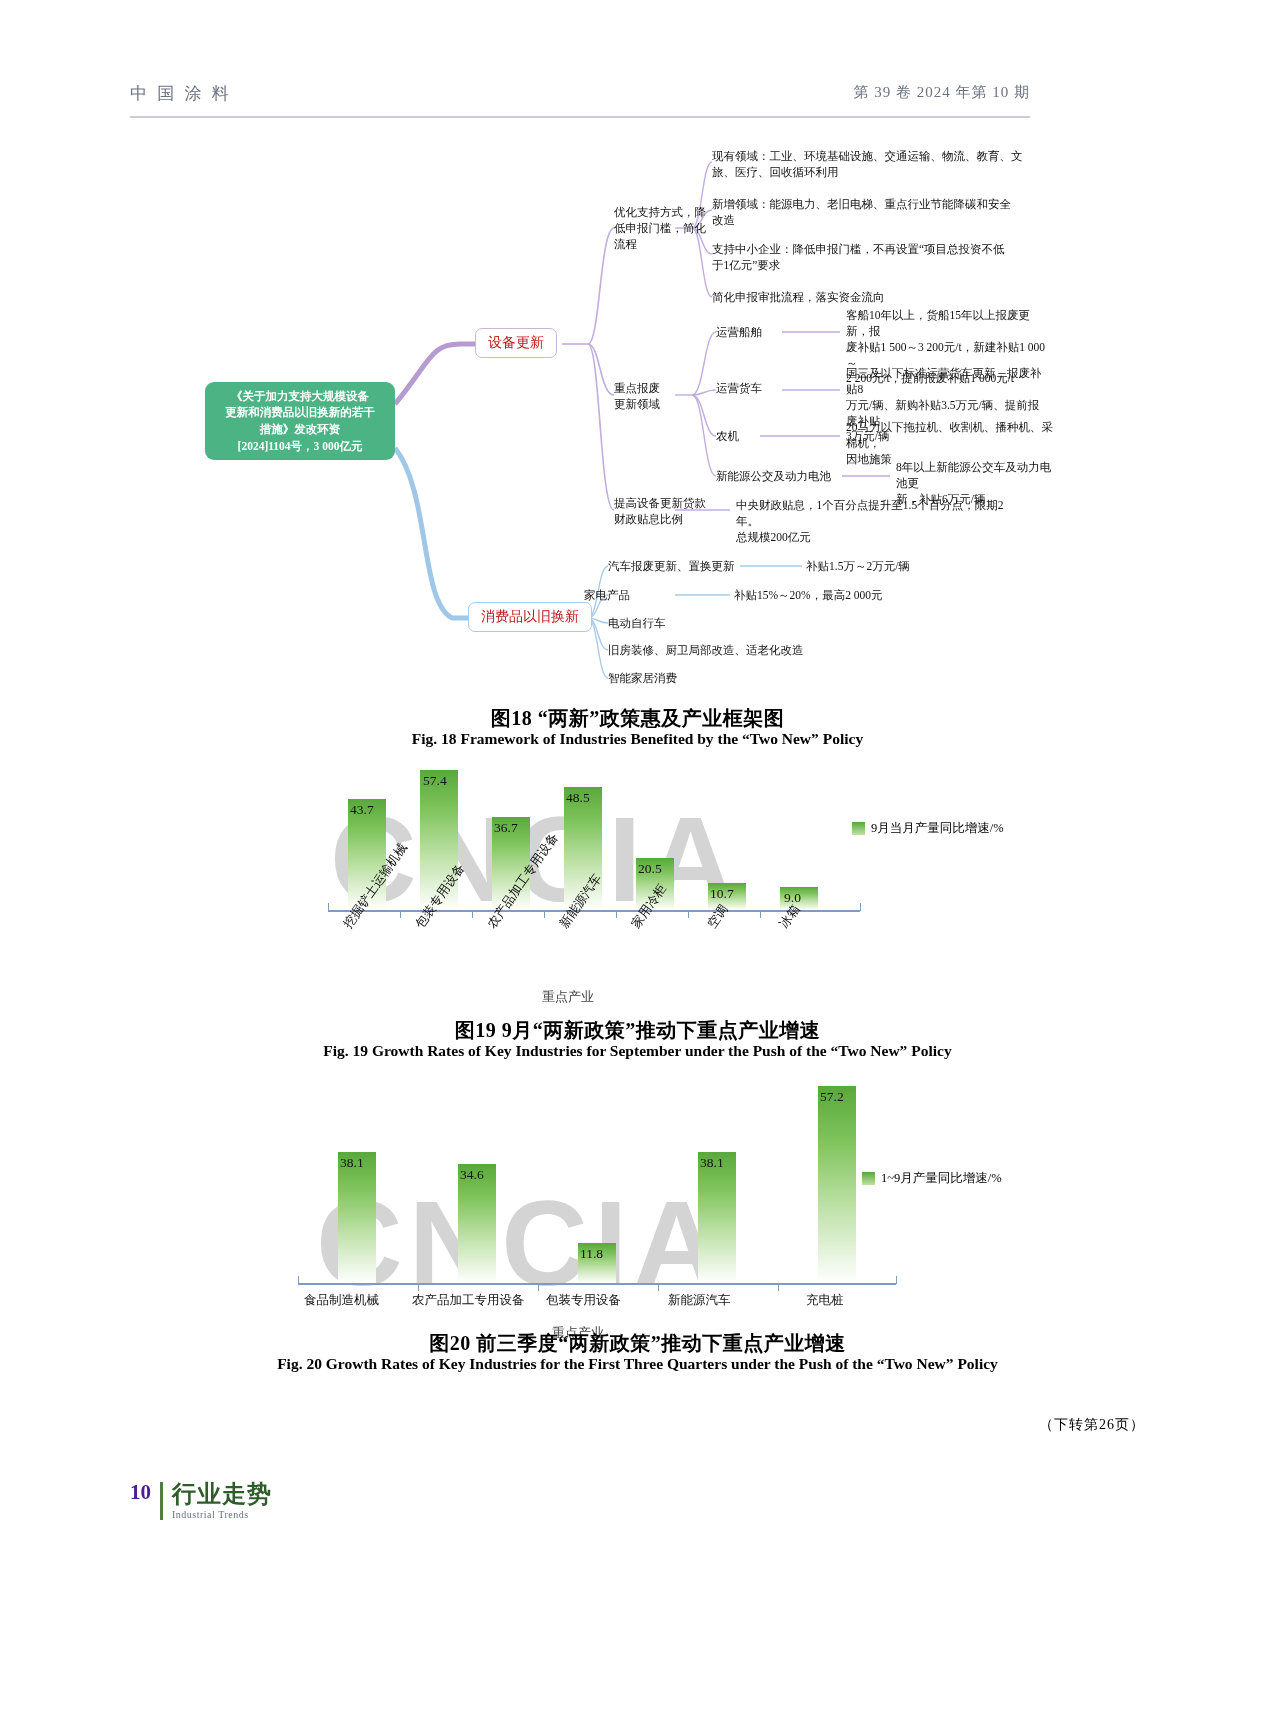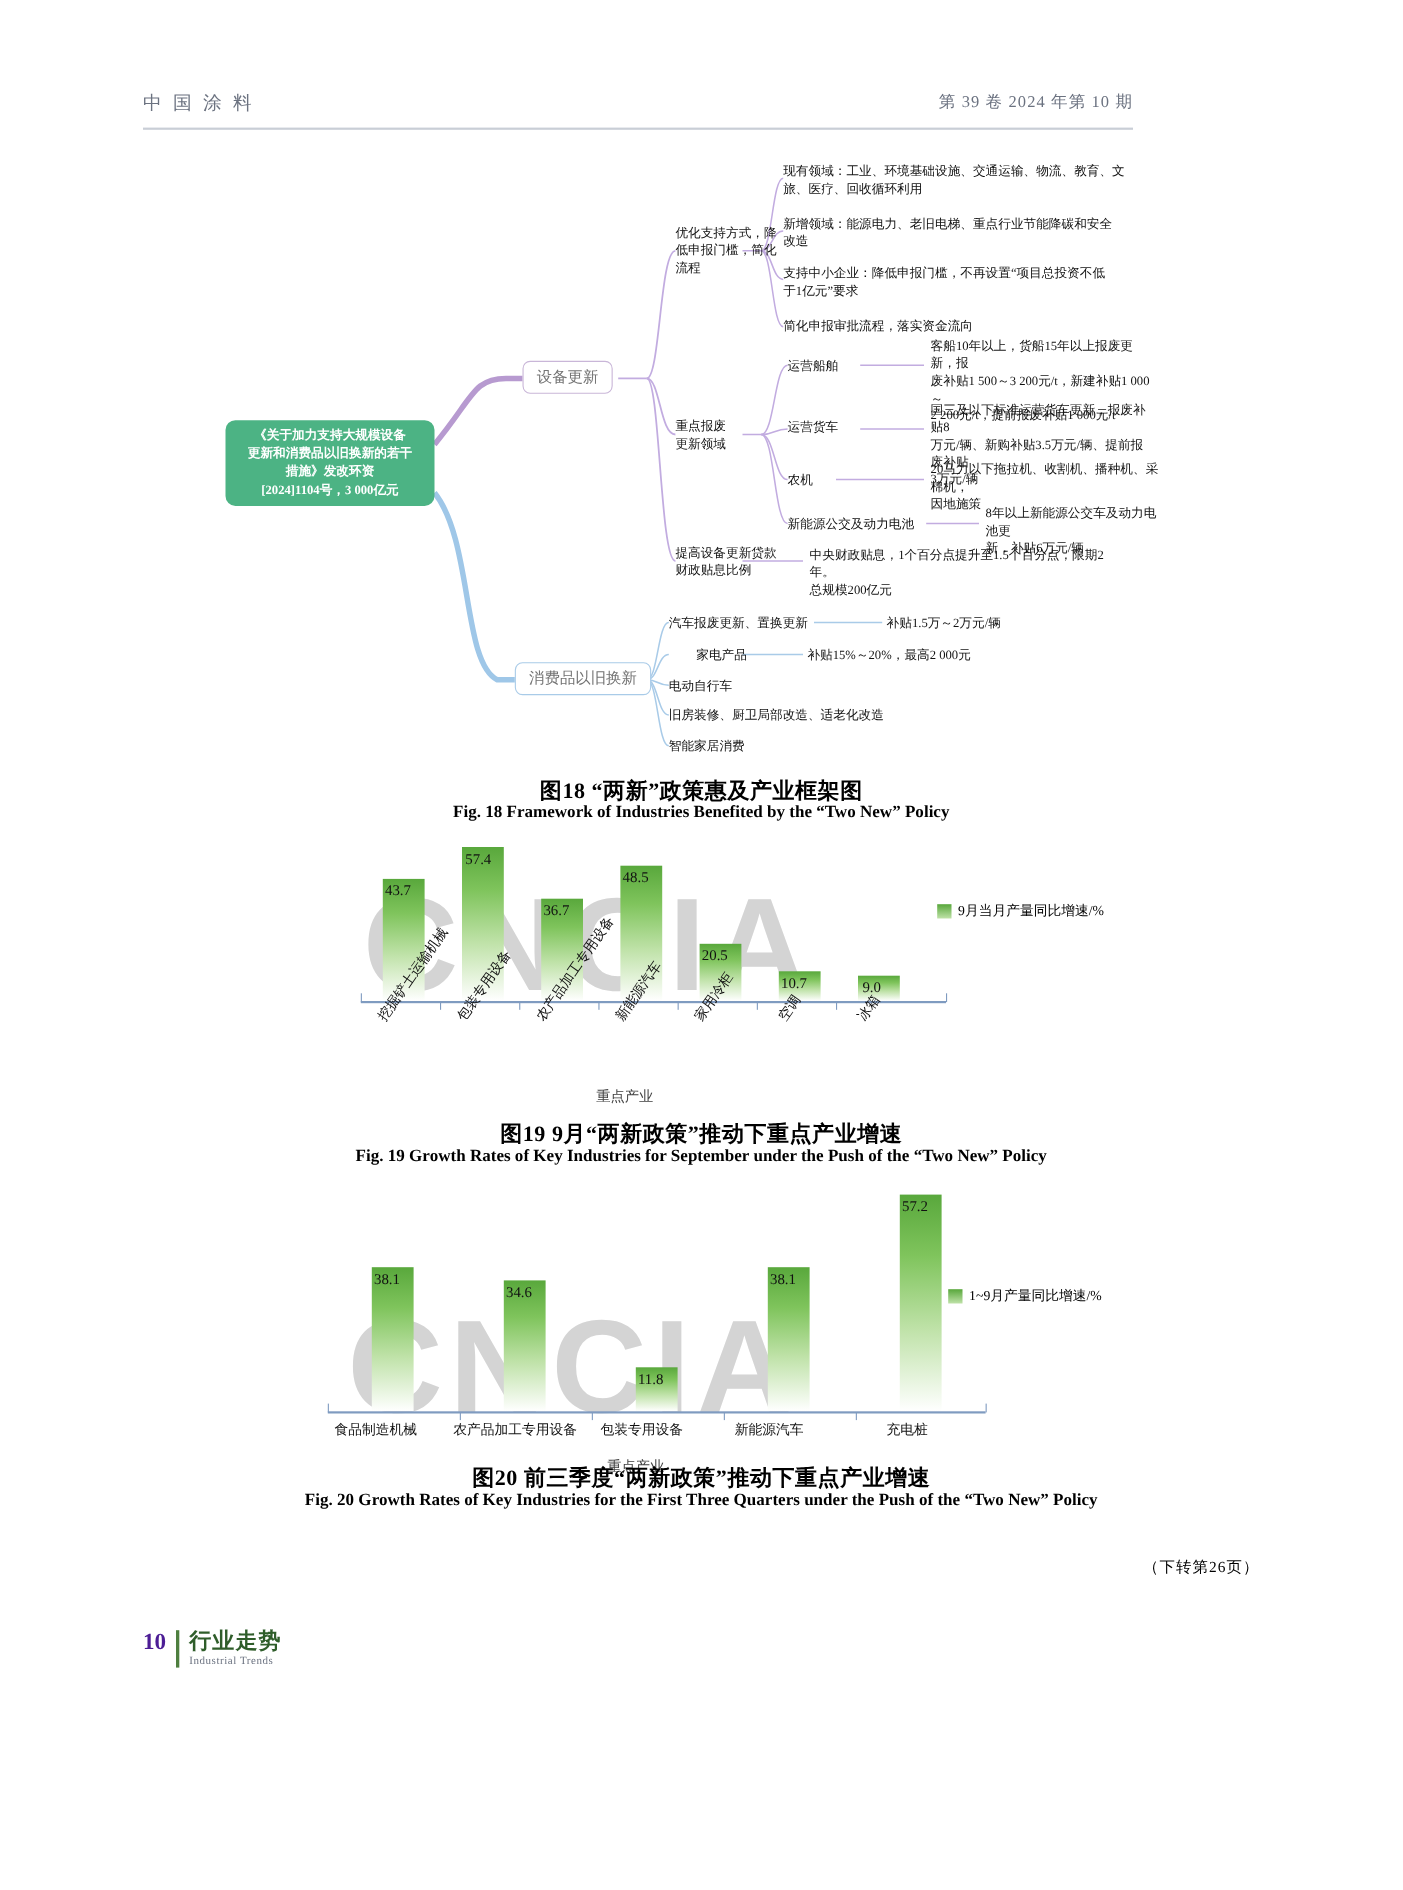--- a/index.html
+++ b/index.html
@@ -24,21 +24,21 @@
   .center-node{
     left:75px;top:250px;width:190px;height:78px;
     background:#4cb384;border-radius:9px;color:#fff;
     display:flex;align-items:center;justify-content:center;text-align:center;
     font-size:11.5px;line-height:1.45;padding:3px 6px;font-weight:600;
     font-family:"Liberation Serif",serif;
   }
   .branch-node{
     background:#fff;border:1px solid #c9b6d8;border-radius:7px;
     display:flex;justify-content:center;text-align:center;
-    font-size:14px;color:#737373;padding:5px 12px;white-space:nowrap;
+    font-size:14px;color:#b91c1c;padding:5px 12px;white-space:nowrap;
   }
   .branch-node.blue{border-color:#a9cbe8;}
   .leaf{position:absolute;font-size:11.5px;line-height:1.38;color:#111;}
   .leaf.nw{white-space:nowrap;}
   .sub-label{position:absolute;font-size:11.5px;color:#111;white-space:nowrap;}
 
   
   .cap-cn{position:absolute;width:100%;text-align:center;font-size:20px;font-weight:bold;
     letter-spacing:.5px;font-family:"Liberation Serif",serif;}
   .cap-en{position:absolute;width:100%;text-align:center;font-size:15.5px;font-weight:bold;
@@ -58,21 +58,21 @@
   .legend{position:absolute;display:flex;align-items:center;gap:6px;font-size:12.5px;white-space:nowrap;}
   .legend .swatch{width:13px;height:13px;
     background:linear-gradient(to bottom,#58a73b,#bfe2a8);display:inline-block;}
 
   
   .contd{position:absolute;right:130px;top:1416px;font-size:14px;letter-spacing:1px;}
   .footer{position:absolute;left:130px;top:1482px;display:flex;align-items:flex-start;gap:0;}
   .pgnum{font-size:21px;color:#4c1d95;font-weight:bold;font-family:"Liberation Serif",serif;
     padding-right:9px;line-height:1;}
   .fbar{width:3px;background:#4e7f3f;align-self:stretch;margin-right:9px;}
-  .fcn{font-size:20px;font-weight:bold;color:#2f5d2a;letter-spacing:1px;line-height:1.05;}
+  .fcn{font-size:24px;font-weight:bold;color:#2f5d2a;letter-spacing:1px;line-height:1.05;}
   .fen{font-size:10px;color:#6b7280;letter-spacing:.5px;margin-top:2px;}
 </style>
 </head>
 <body>
 
 <div class="page">
 
   <div class="header">
     <div class="h-left">中 国 涂 料</div>
     <div class="h-right">第 39 卷    2024 年第 10 期</div>
@@ -194,21 +194,21 @@
       <div>财政贴息比例</div>
     </div>
     <div class="leaf" style="left:606px;top:366px;width:290px;">
       <div>中央财政贴息，1个百分点提升至1.5个百分点，限期2年。</div>
       <div>总规模200亿元</div>
     </div>
 
     <div class="sub-label" style="left:478px;top:427px;">汽车报废更新、置换更新</div>
     <div class="sub-label" style="left:676px;top:427px;">补贴1.5万～2万元/辆</div>
 
-    <div class="sub-label" style="left:503px;top:456px;">家电产品</div>
+    <div class="sub-label" style="left:454px;top:456px;">家电产品</div>
     <div class="sub-label" style="left:604px;top:456px;">补贴15%～20%，最高2 000元</div>
 
     <div class="sub-label" style="left:478px;top:484px;">电动自行车</div>
     <div class="sub-label" style="left:478px;top:511px;">旧房装修、厨卫局部改造、适老化改造</div>
     <div class="sub-label" style="left:478px;top:539px;">智能家居消费</div>
   </div>
 
   <div class="cap-cn" style="top:705px;">图18  “两新”政策惠及产业框架图</div>
   <div class="cap-en" style="top:730px;">Fig. 18    Framework of Industries Benefited by the “Two New” Policy</div>
 

